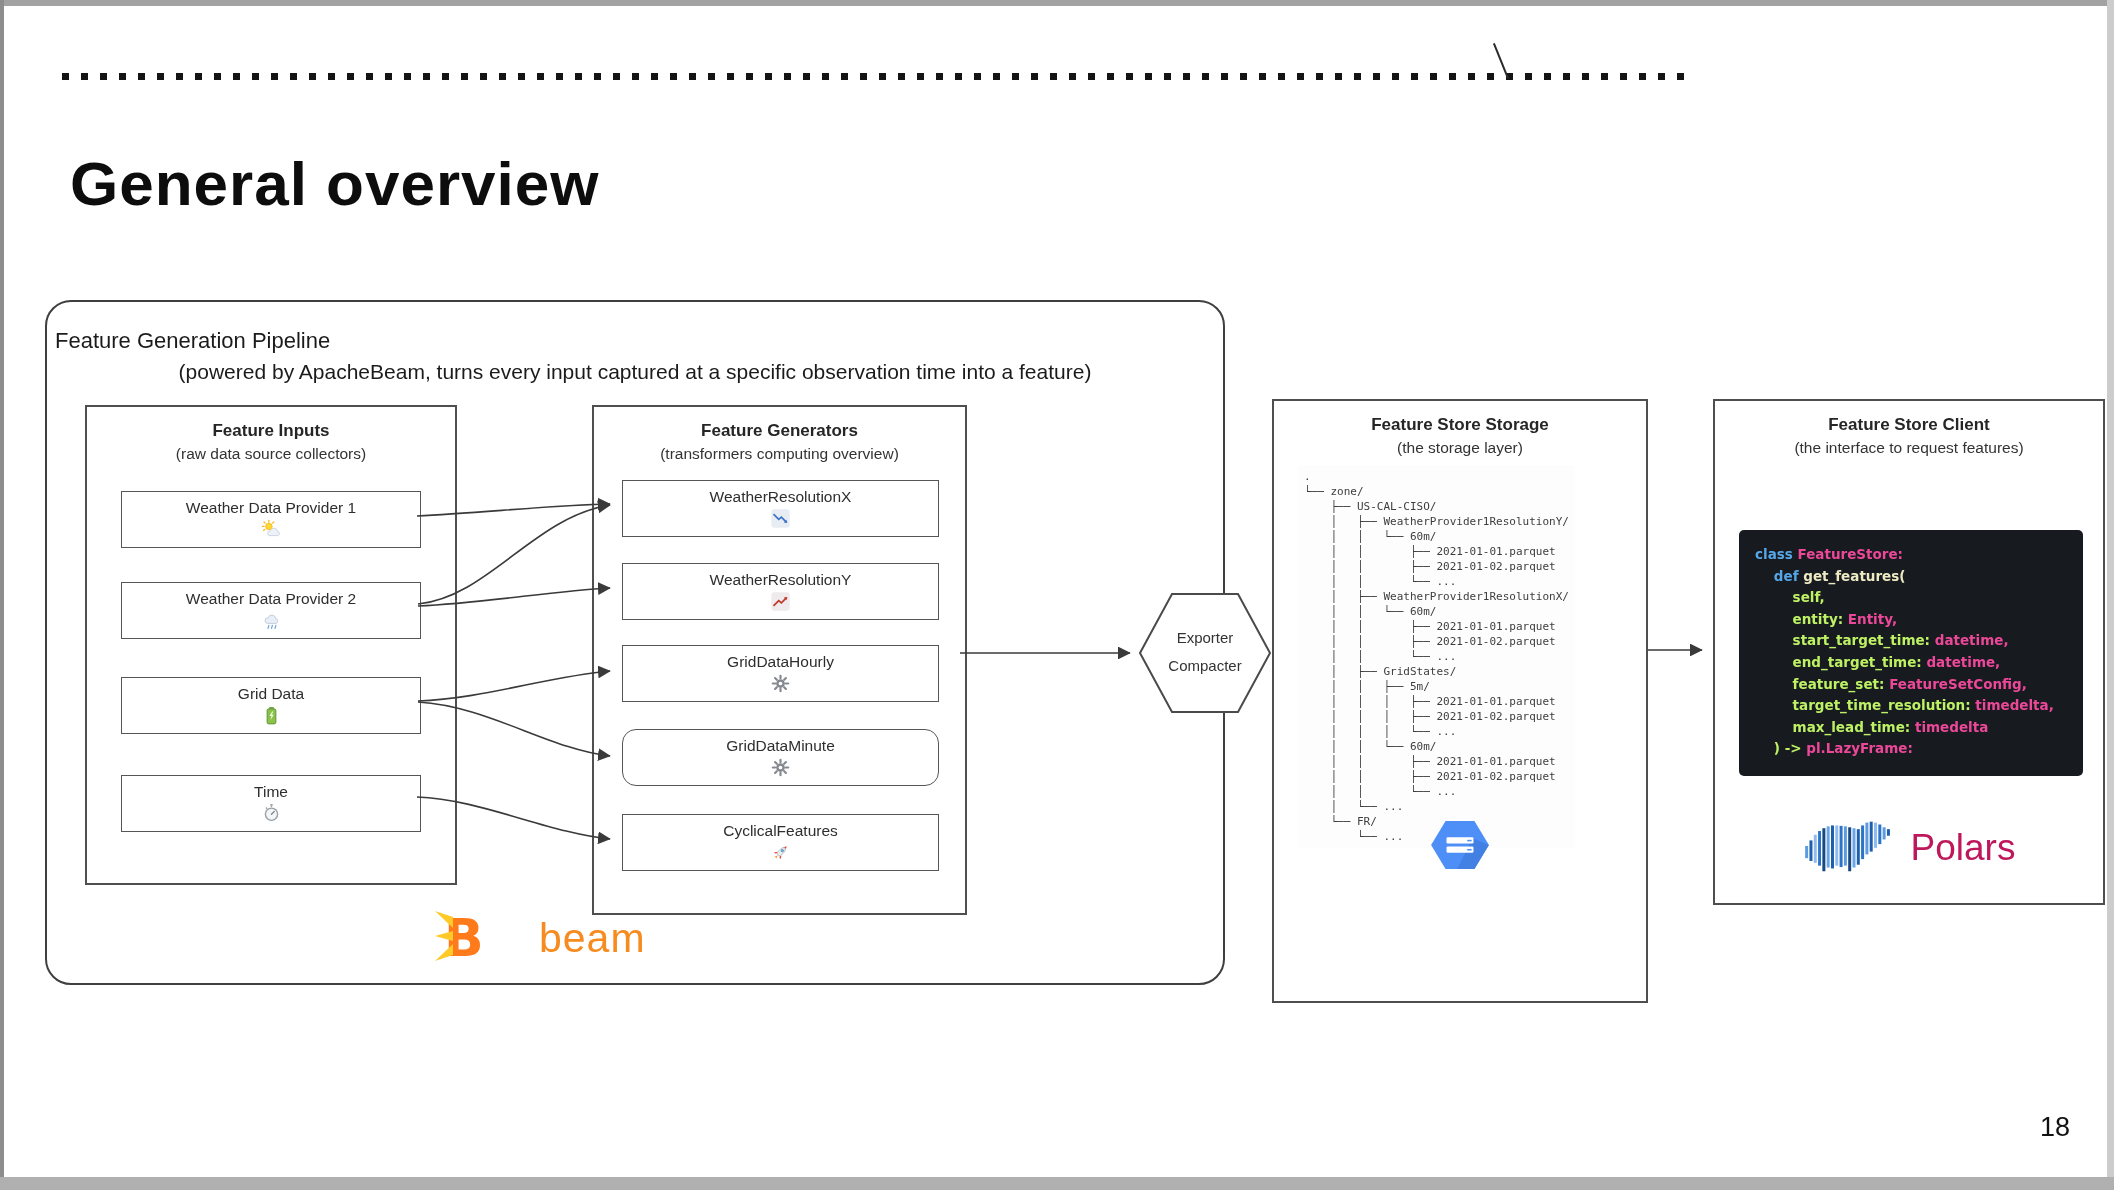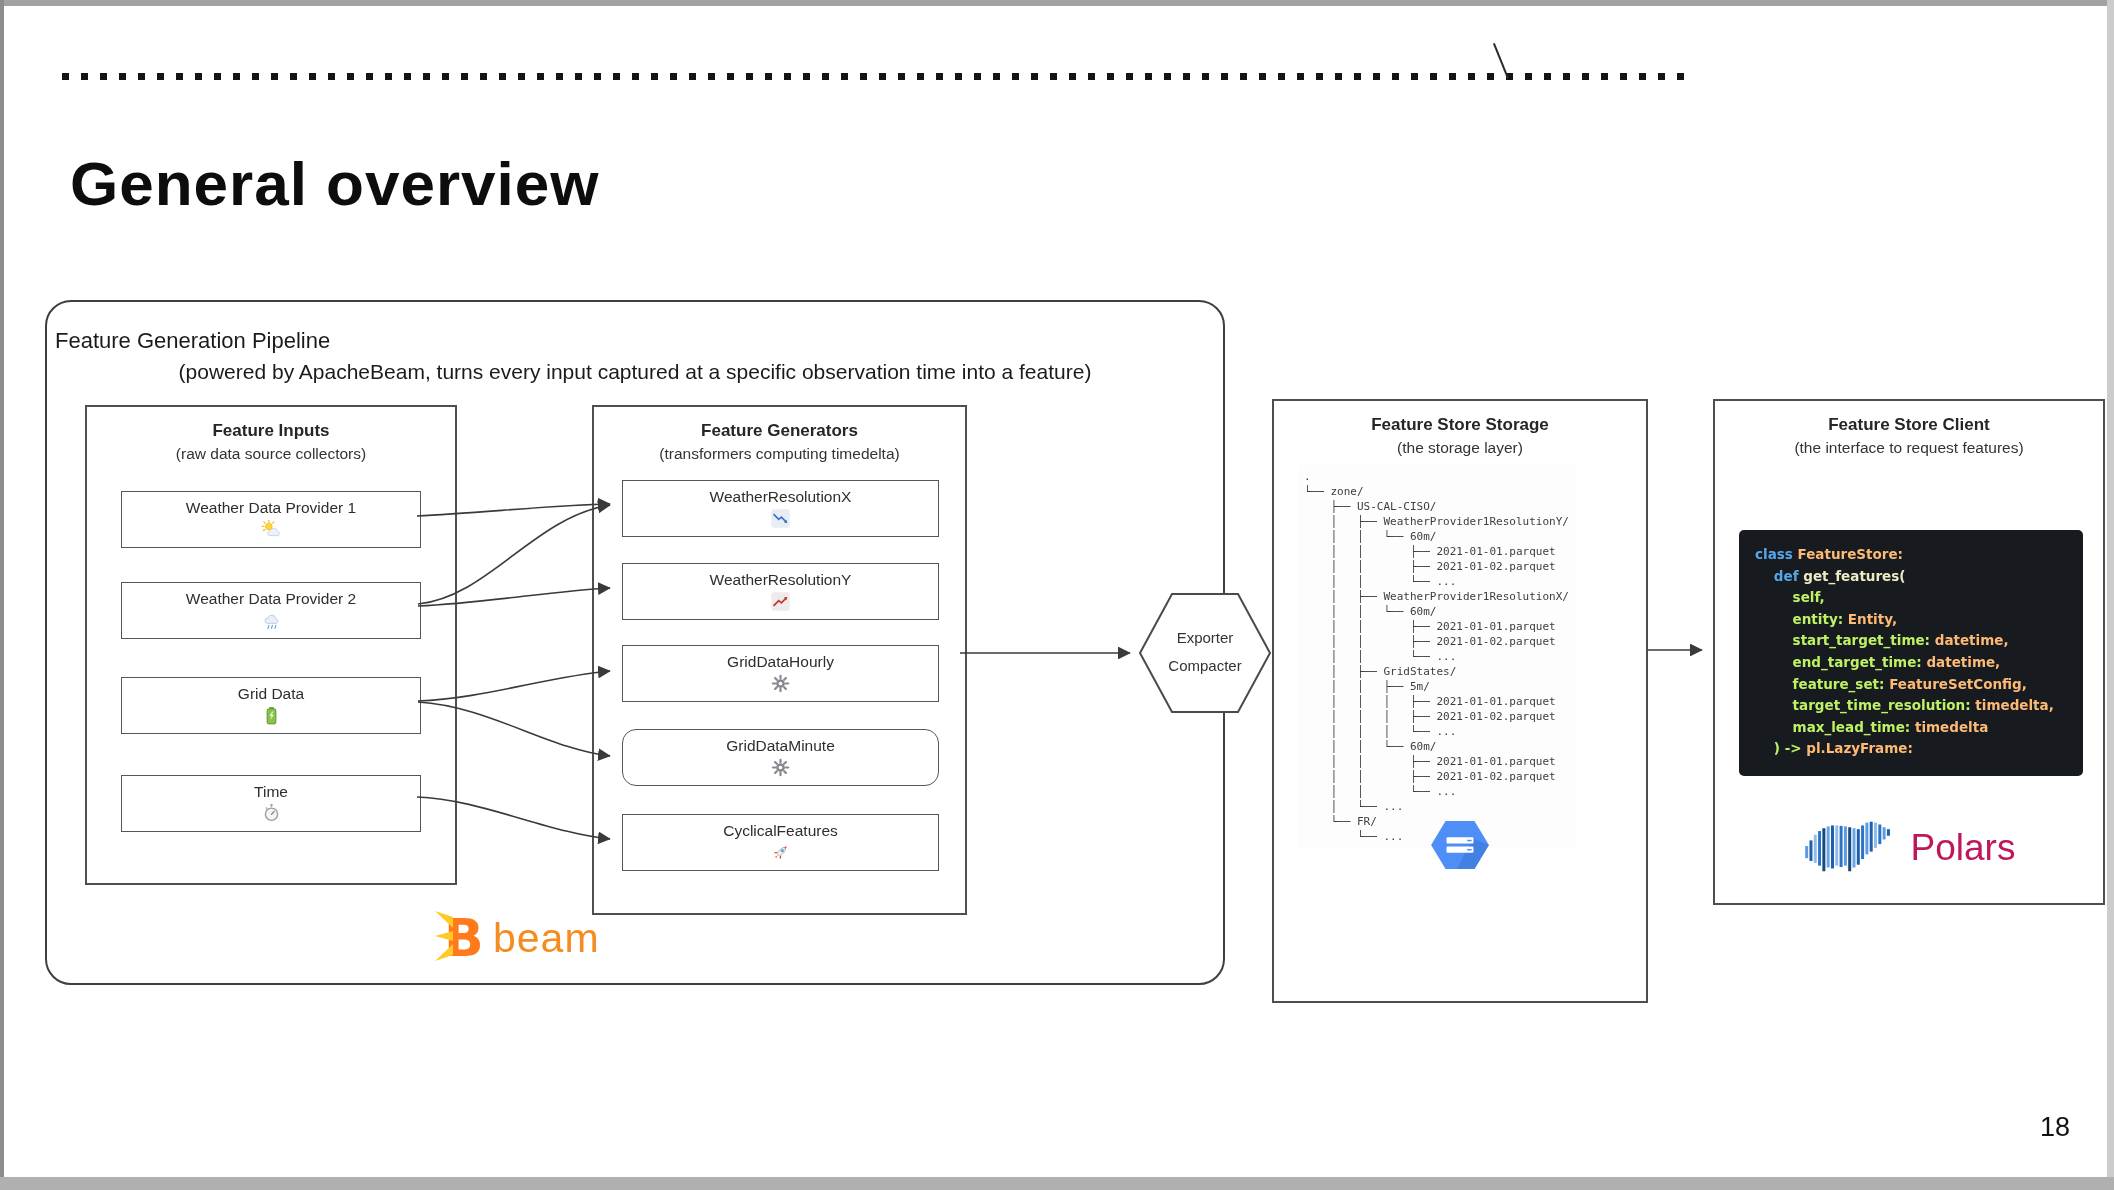--- a/index.html
+++ b/index.html
@@ -31,33 +31,33 @@
 
   .item-box{position:absolute;left:34px;width:300px;height:57px;background:#fff;
             border:1.5px solid #565656;box-sizing:border-box;display:flex;flex-direction:column;
             align-items:center;justify-content:center;}
   .generators .item-box{left:28px;width:317px;}
   .item-label{font-size:15.5px;color:#2e2e2e;line-height:18px;}
   .item-icon{height:22px;margin-top:2px;}
   .item-icon svg{width:21px;height:21px;}
 
   .beam-logo{position:absolute;left:388px;top:606px;display:flex;align-items:center;gap:12px;}
-  .beam-word{font-size:41px;color:#F68B1F;letter-spacing:1px;}
+  .beam-word{font-size:41px;color:#F68B1F;letter-spacing:1px;margin-left:46px;}
 
   .storage{left:1272px;top:399px;width:376px;height:604px;}
   .client{left:1713px;top:399px;width:392px;height:506px;}
   .tree{position:absolute;left:24px;top:64px;margin:0;font-family:"DejaVu Sans Mono",monospace;
         font-size:11px;line-height:15px;color:#3d3d3d;background:#fdfdfd;padding:4px 6px;}
   .gcs{position:absolute;left:50%;top:418px;transform:translateX(-50%);}
 
   .codeblock{position:absolute;left:24px;top:129px;width:344px;height:246px;background:#171A1E;
              border-radius:5px;padding:14px 0 0 16px;box-sizing:border-box;}
   .code-line{font-family:"DejaVu Sans",sans-serif;font-weight:700;font-size:13.5px;
              line-height:21.6px;white-space:pre;}
-  .tok-kw{color:#55A7E8;} .tok-type{color:#fdba74;} .tok-fn{color:#EDEAC4;} .tok-pl{color:#bef264;}
+  .tok-kw{color:#55A7E8;} .tok-type{color:#ec4899;} .tok-fn{color:#EDEAC4;} .tok-pl{color:#bef264;}
 
   .polars-logo{position:absolute;left:0;top:416px;width:100%;display:flex;align-items:center;
                justify-content:center;gap:12px;}
   .polars-word{font-size:37px;color:#be185d;}
 
   .hex-label{position:absolute;left:1140px;top:624px;width:130px;text-align:center;z-index:12;
              font-size:15px;color:#333;line-height:28px;}
   .page-num{position:absolute;left:2040px;top:1112px;font-size:27px;color:#111;}
 
   svg.overlay{position:absolute;left:0;top:0;width:2114px;height:1190px;pointer-events:none;z-index:10;}
@@ -120,21 +120,21 @@
                 <line x1="5.6" y1="5.2" x2="7" y2="6.6" stroke="#9AA0A6" stroke-width="1.4"></line>
                 <circle cx="12" cy="12.8" r="7" fill="#F3F5F7" stroke="#9AA0A6" stroke-width="1.6"></circle>
                 <line x1="12" y1="12.8" x2="15.2" y2="9.6" stroke="#7C828A" stroke-width="1.5" stroke-linecap="round"></line>
               </svg></div>
           </div>
         </div>
     </div>
 
     <div class="generators">
       <div class="box-title">Feature Generators</div>
-      <div class="box-sub">(transformers computing timedelta)</div>
+      <div class="box-sub">(transformers computing overview)</div>
       <div id="generator-items">
           <div class="item-box" style="top: 73px;">
             <div class="item-label">WeatherResolutionX</div>
             <div class="item-icon"><svg viewBox="0 0 24 24">
                 <rect x="1.5" y="1.5" width="21" height="21" rx="3.5" fill="#E8EDF4"></rect>
                 <polyline points="4,7 10,13 13,10.5 19,16.5" fill="none" stroke="#3D74C6" stroke-width="2"></polyline>
                 <polygon points="15.8,16.6 19.8,17.2 18.7,13.4" fill="#3D74C6"></polygon>
               </svg></div>
           </div>
           <div class="item-box" style="top: 156px;">

